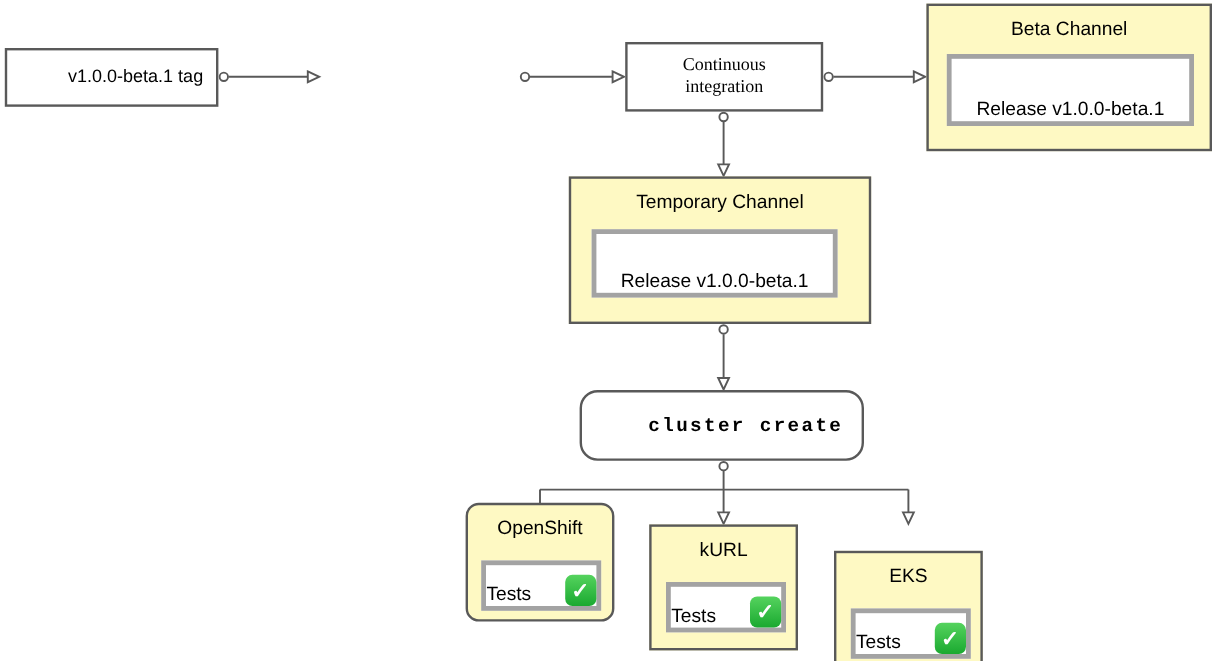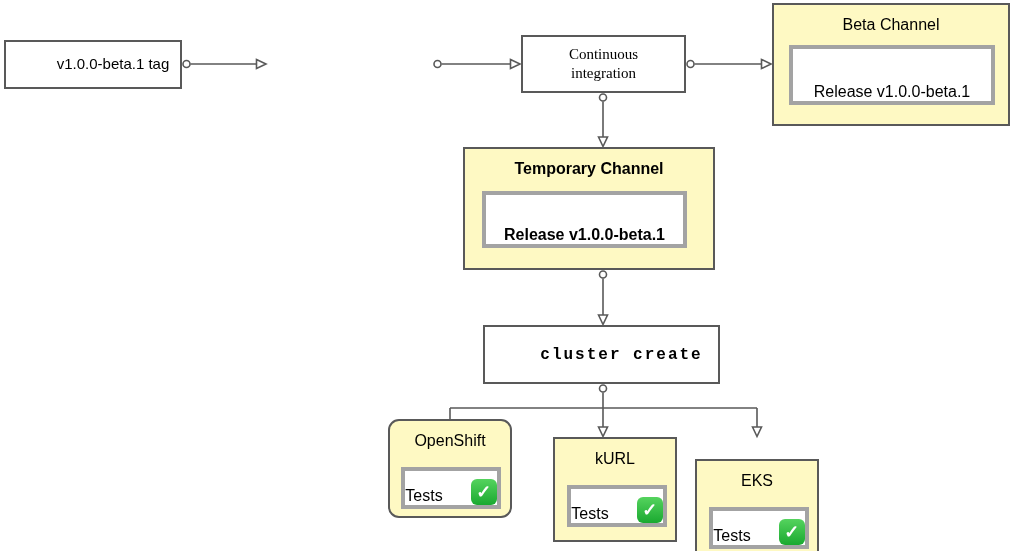--- a/index.html
+++ b/index.html
@@ -122,40 +122,40 @@
     <span>Continuous integration</span>
   </div>
 
   <div class="group-box" style="left:772px; top:3px; width:238px; height:123px;">
     <div class="group-title">Beta Channel</div>
     <div class="inner-box" style="left:15px; top:40px; width:206px; height:60px;">
       <span>Release v1.0.0-beta.1</span>
     </div>
   </div>
 
-  <div class="group-box" style="left:463px; top:147px; width:252px; height:123px;font-weight:bold;">
+  <div class="group-box" style="left:474px; top:147px; width:252px; height:123px;">
     <div class="group-title">Temporary Channel</div>
     <div class="inner-box" style="left:17px; top:42px; width:205px; height:57px;">
       <span>Release v1.0.0-beta.1</span>
     </div>
   </div>
 
-  <div class="box mono" style="left:483px; top:325px; width:237px; height:59px;">
+  <div class="box mono" style="left:483px; top:325px; width:237px; height:59px;border-radius:15px;">
     <span>cluster create</span>
   </div>
 
   <div class="group-box" style="left:388px; top:419px; width:124px; height:99px;border-radius:11px;">
     <div class="group-title">OpenShift</div>
     <div class="inner-box tests-box" style="left:11px; top:46px; width:100px; height:42px;">
       <span>Tests</span>
       <span class="check-icon">✓</span>
     </div>
   </div>
 
-  <div class="group-box" style="left:541px; top:437px; width:124px; height:105px;margin-left:12px;">
+  <div class="group-box" style="left:541px; top:437px; width:124px; height:105px;">
     <div class="group-title">kURL</div>
     <div class="inner-box tests-box" style="left:12px; top:46px; width:100px; height:42px;">
       <span>Tests</span>
       <span class="check-icon">✓</span>
     </div>
   </div>
 
   <div class="group-box" style="left:695px; top:459px; width:124px; height:105px;">
     <div class="group-title">EKS</div>
     <div class="inner-box tests-box" style="left:12px; top:46px; width:100px; height:42px;">

